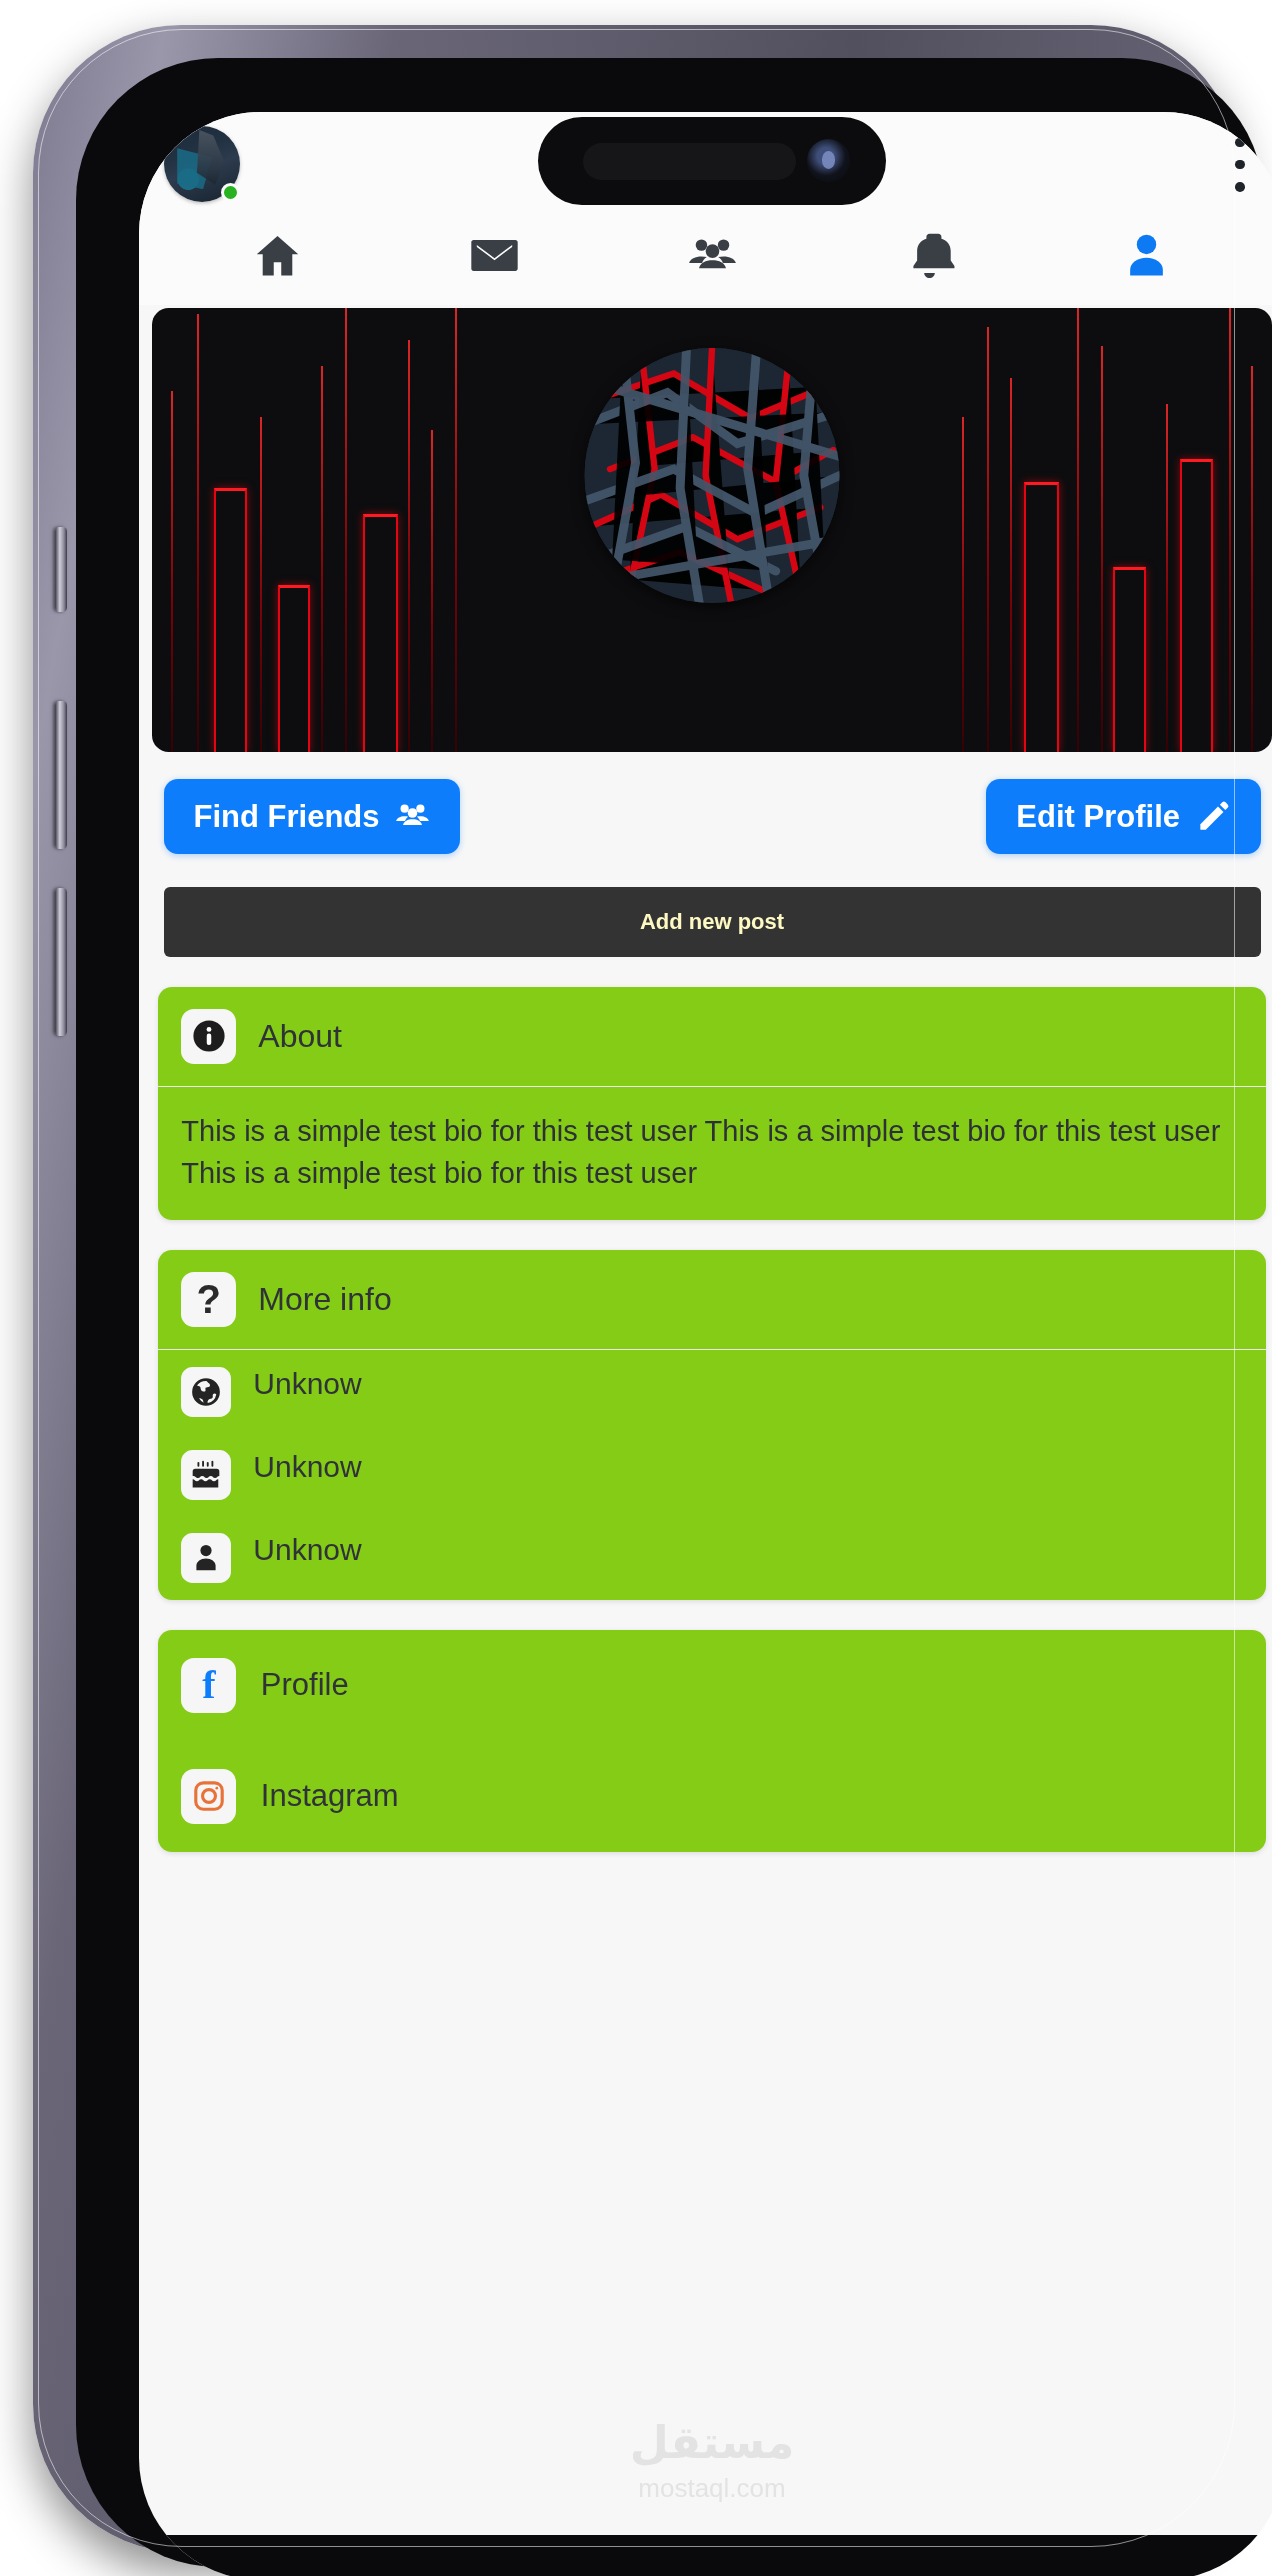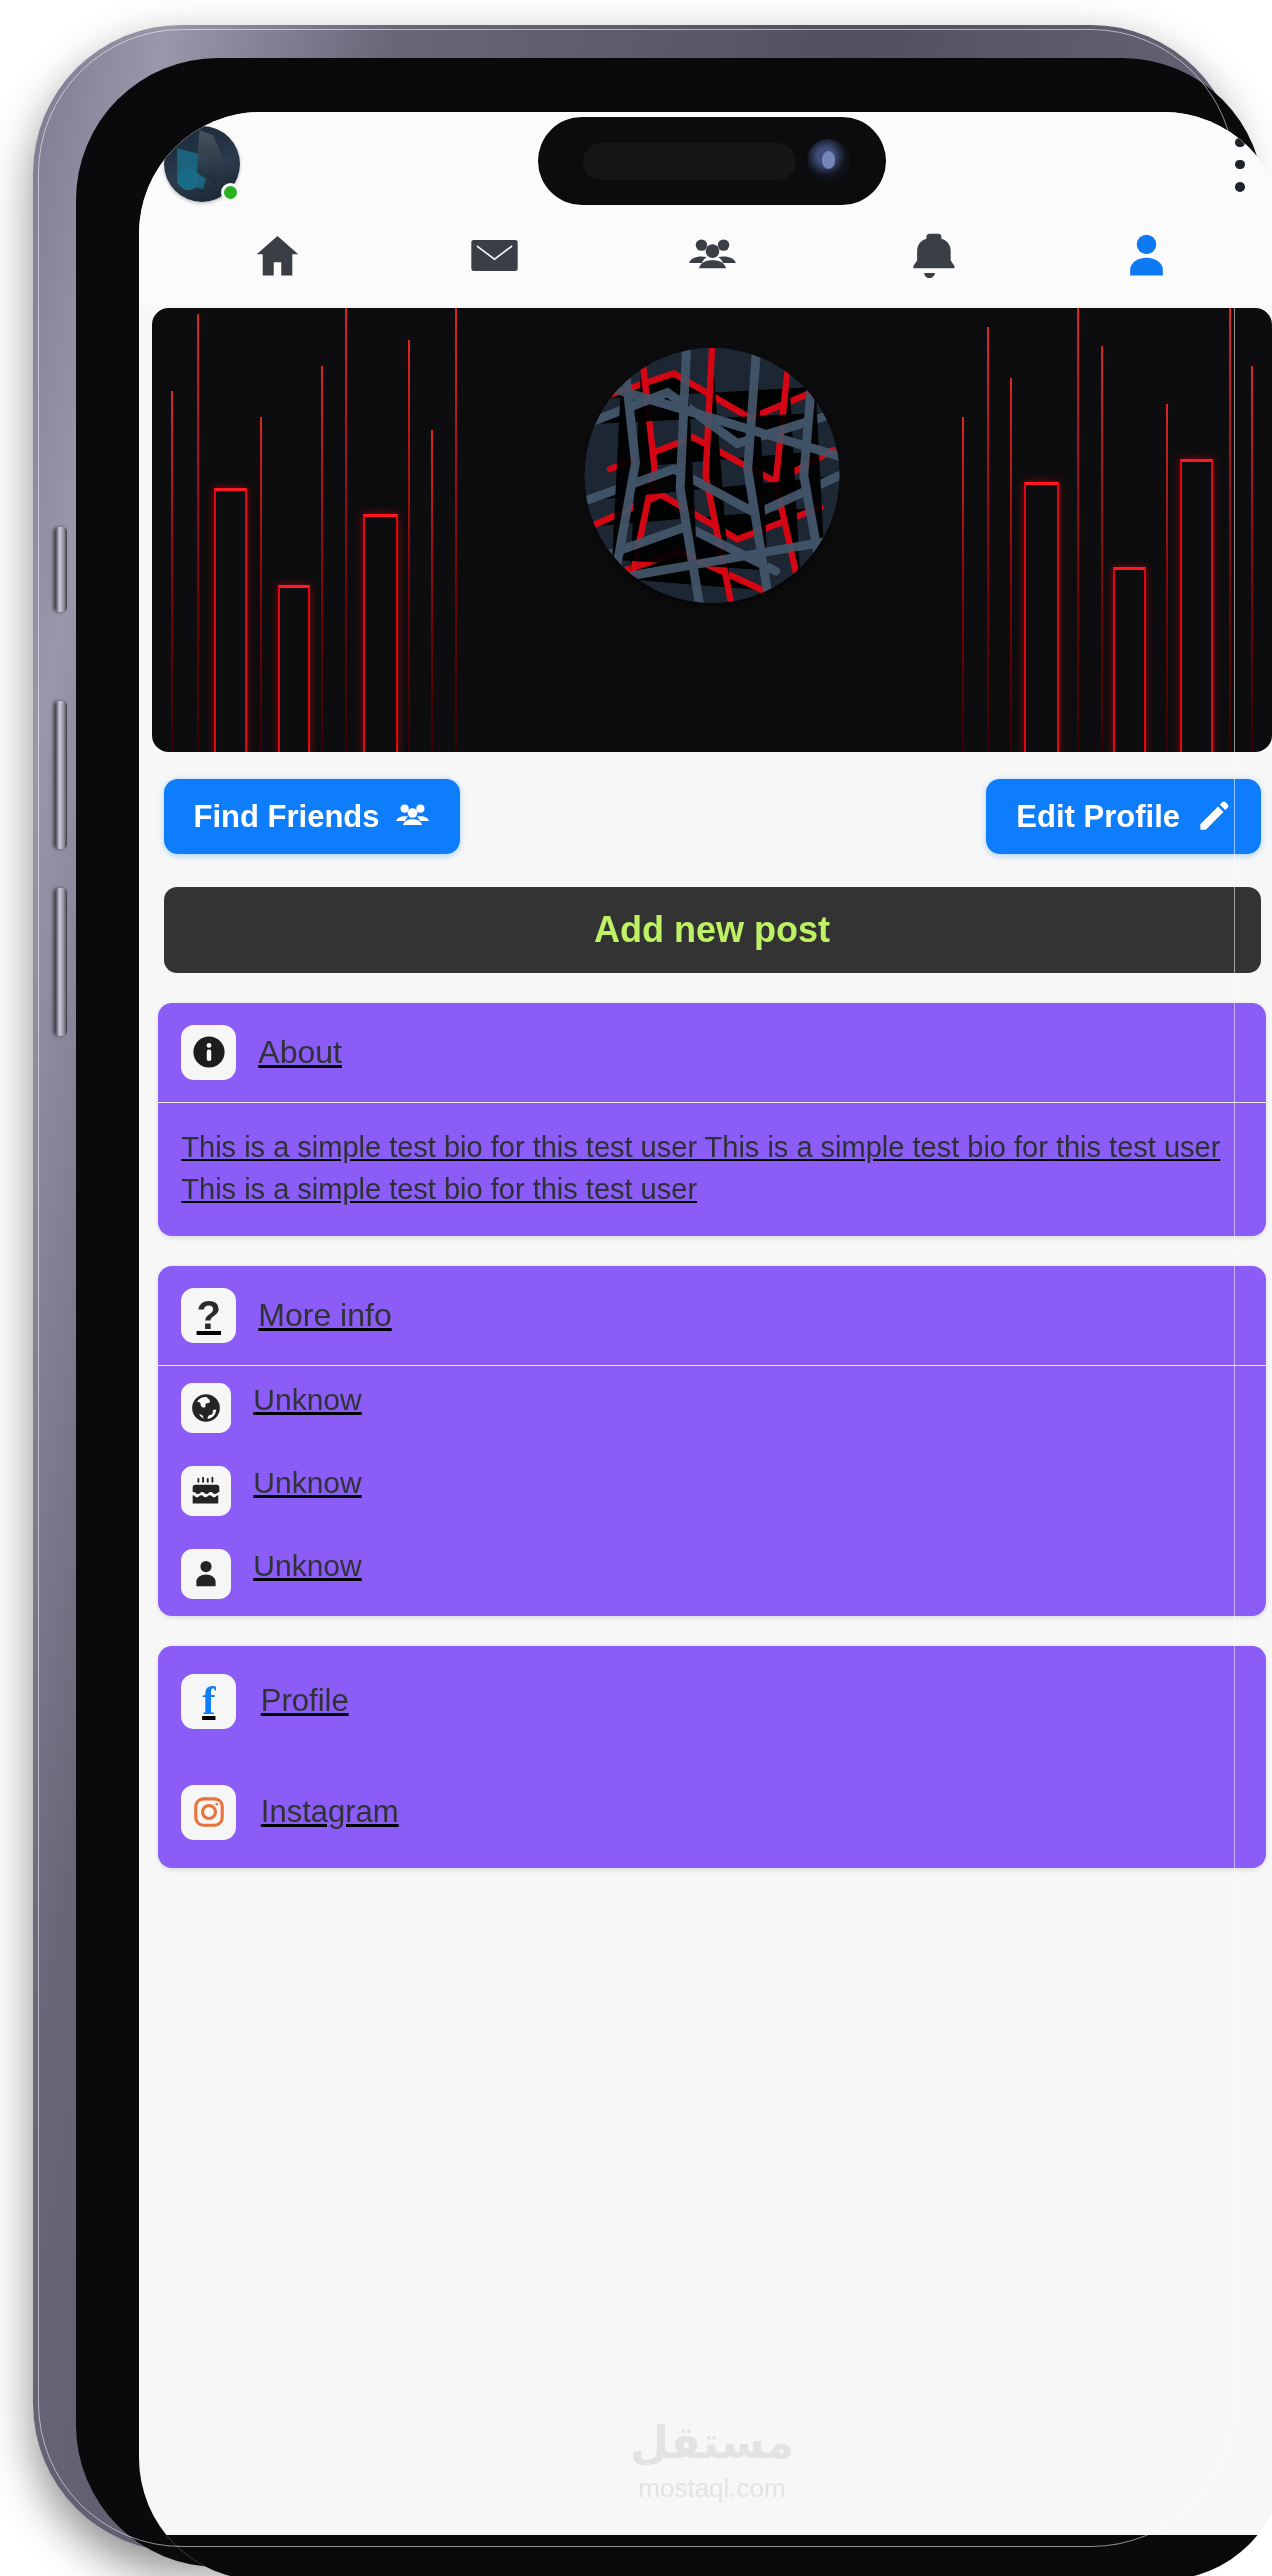--- a/index.html
+++ b/index.html
@@ -222,38 +222,37 @@
     display:flex; align-items:center; gap:15.5px;
     cursor:pointer;
     box-shadow:0 1.9px 6.4px rgba(13,125,252,.3);
   }
   .pill-btn svg{ width:35px; height:35px; fill:#ffffff; }
   #add-post-btn{
     display:block;
     margin:33px 24.5px 0 24.5px;
     width:calc(100% - 49px);
     background:#333333;
-    color:#bef264;
+    color:#fef9c3;
     border:none;
-    border-radius:13px;
+    border-radius:6px;
     padding:22px 0;
-    font-size:36px;
+    font-size:22px;
     font-weight:700;
     font-family:"Liberation Sans", sans-serif;
     cursor:pointer;
   }
 
   
   .card{
     margin:30px 19.3px 0 19.3px;
-    background:#8b5cf6;
+    background:#84cc16;
     border-radius:14px;
     box-shadow:0 1.3px 5.8px rgba(0,0,0,.10);
     overflow:hidden;
-    text-decoration:underline;
   }
   .card-head{
     display:flex; align-items:center;
     gap:22px;
     padding:22px 23px;
     border-bottom:1.3px solid #ececec;
   }
   .icon-box{
     width:55px; height:55px;
     border-radius:13px;

